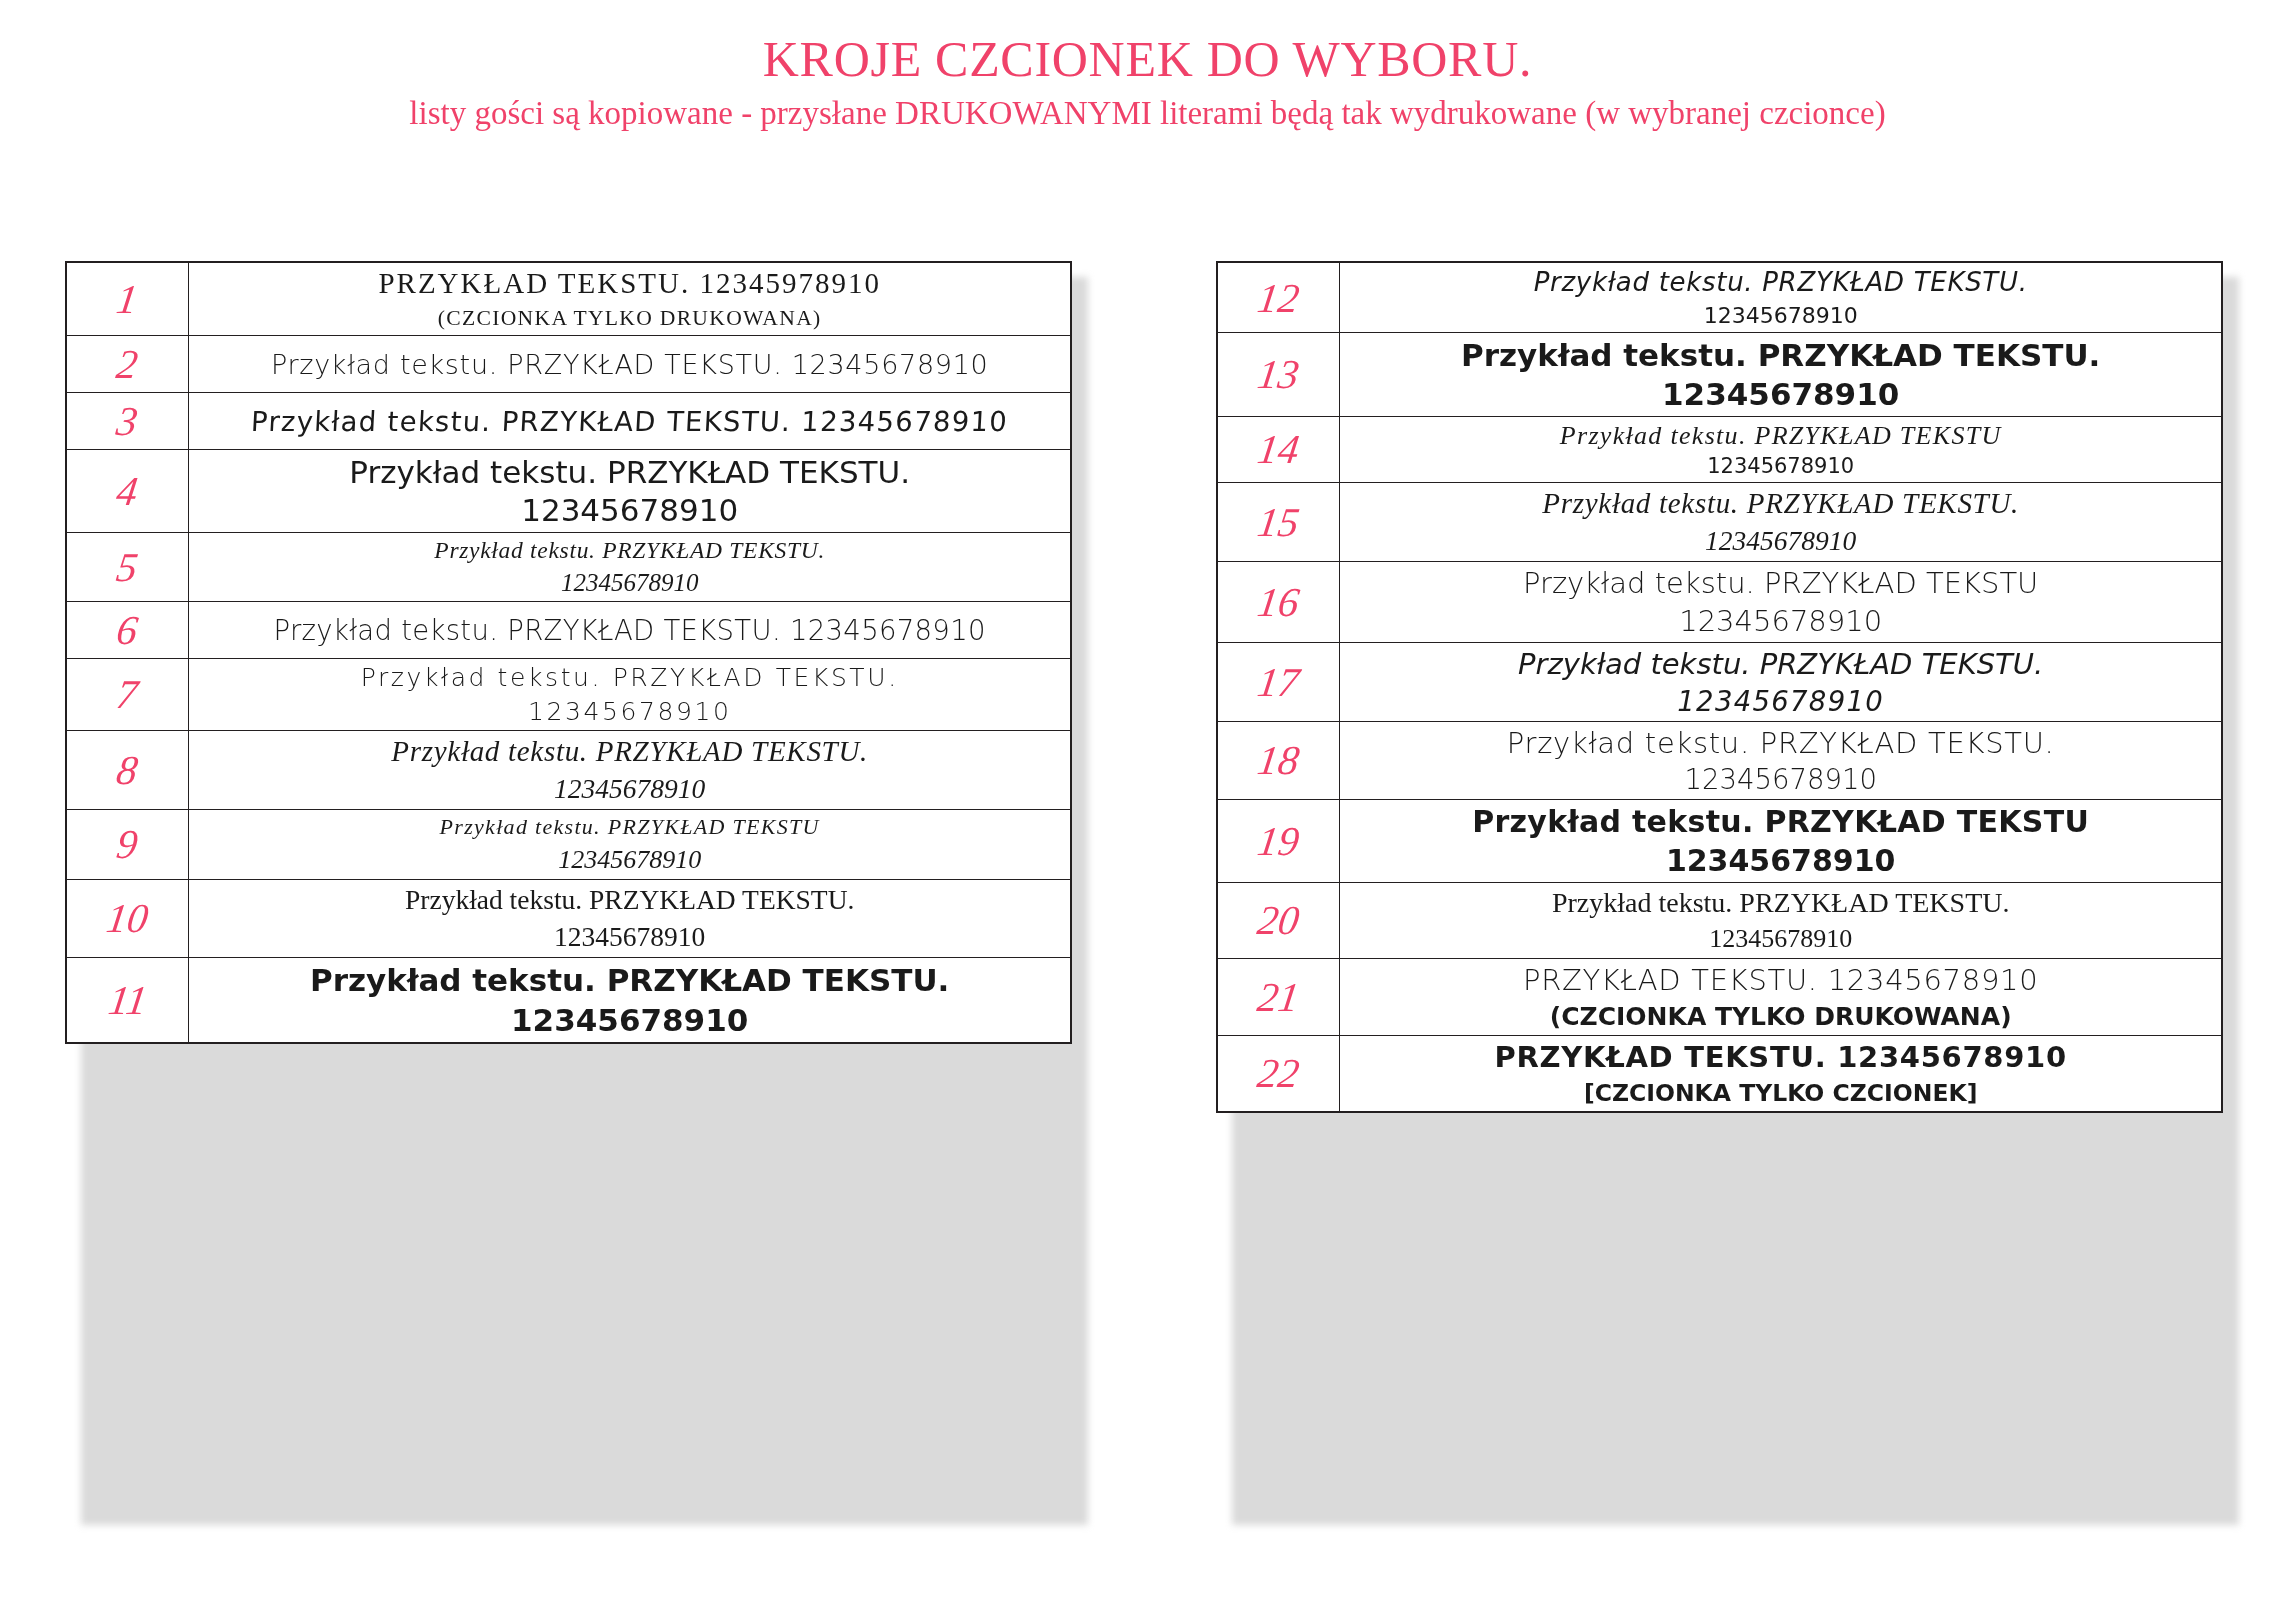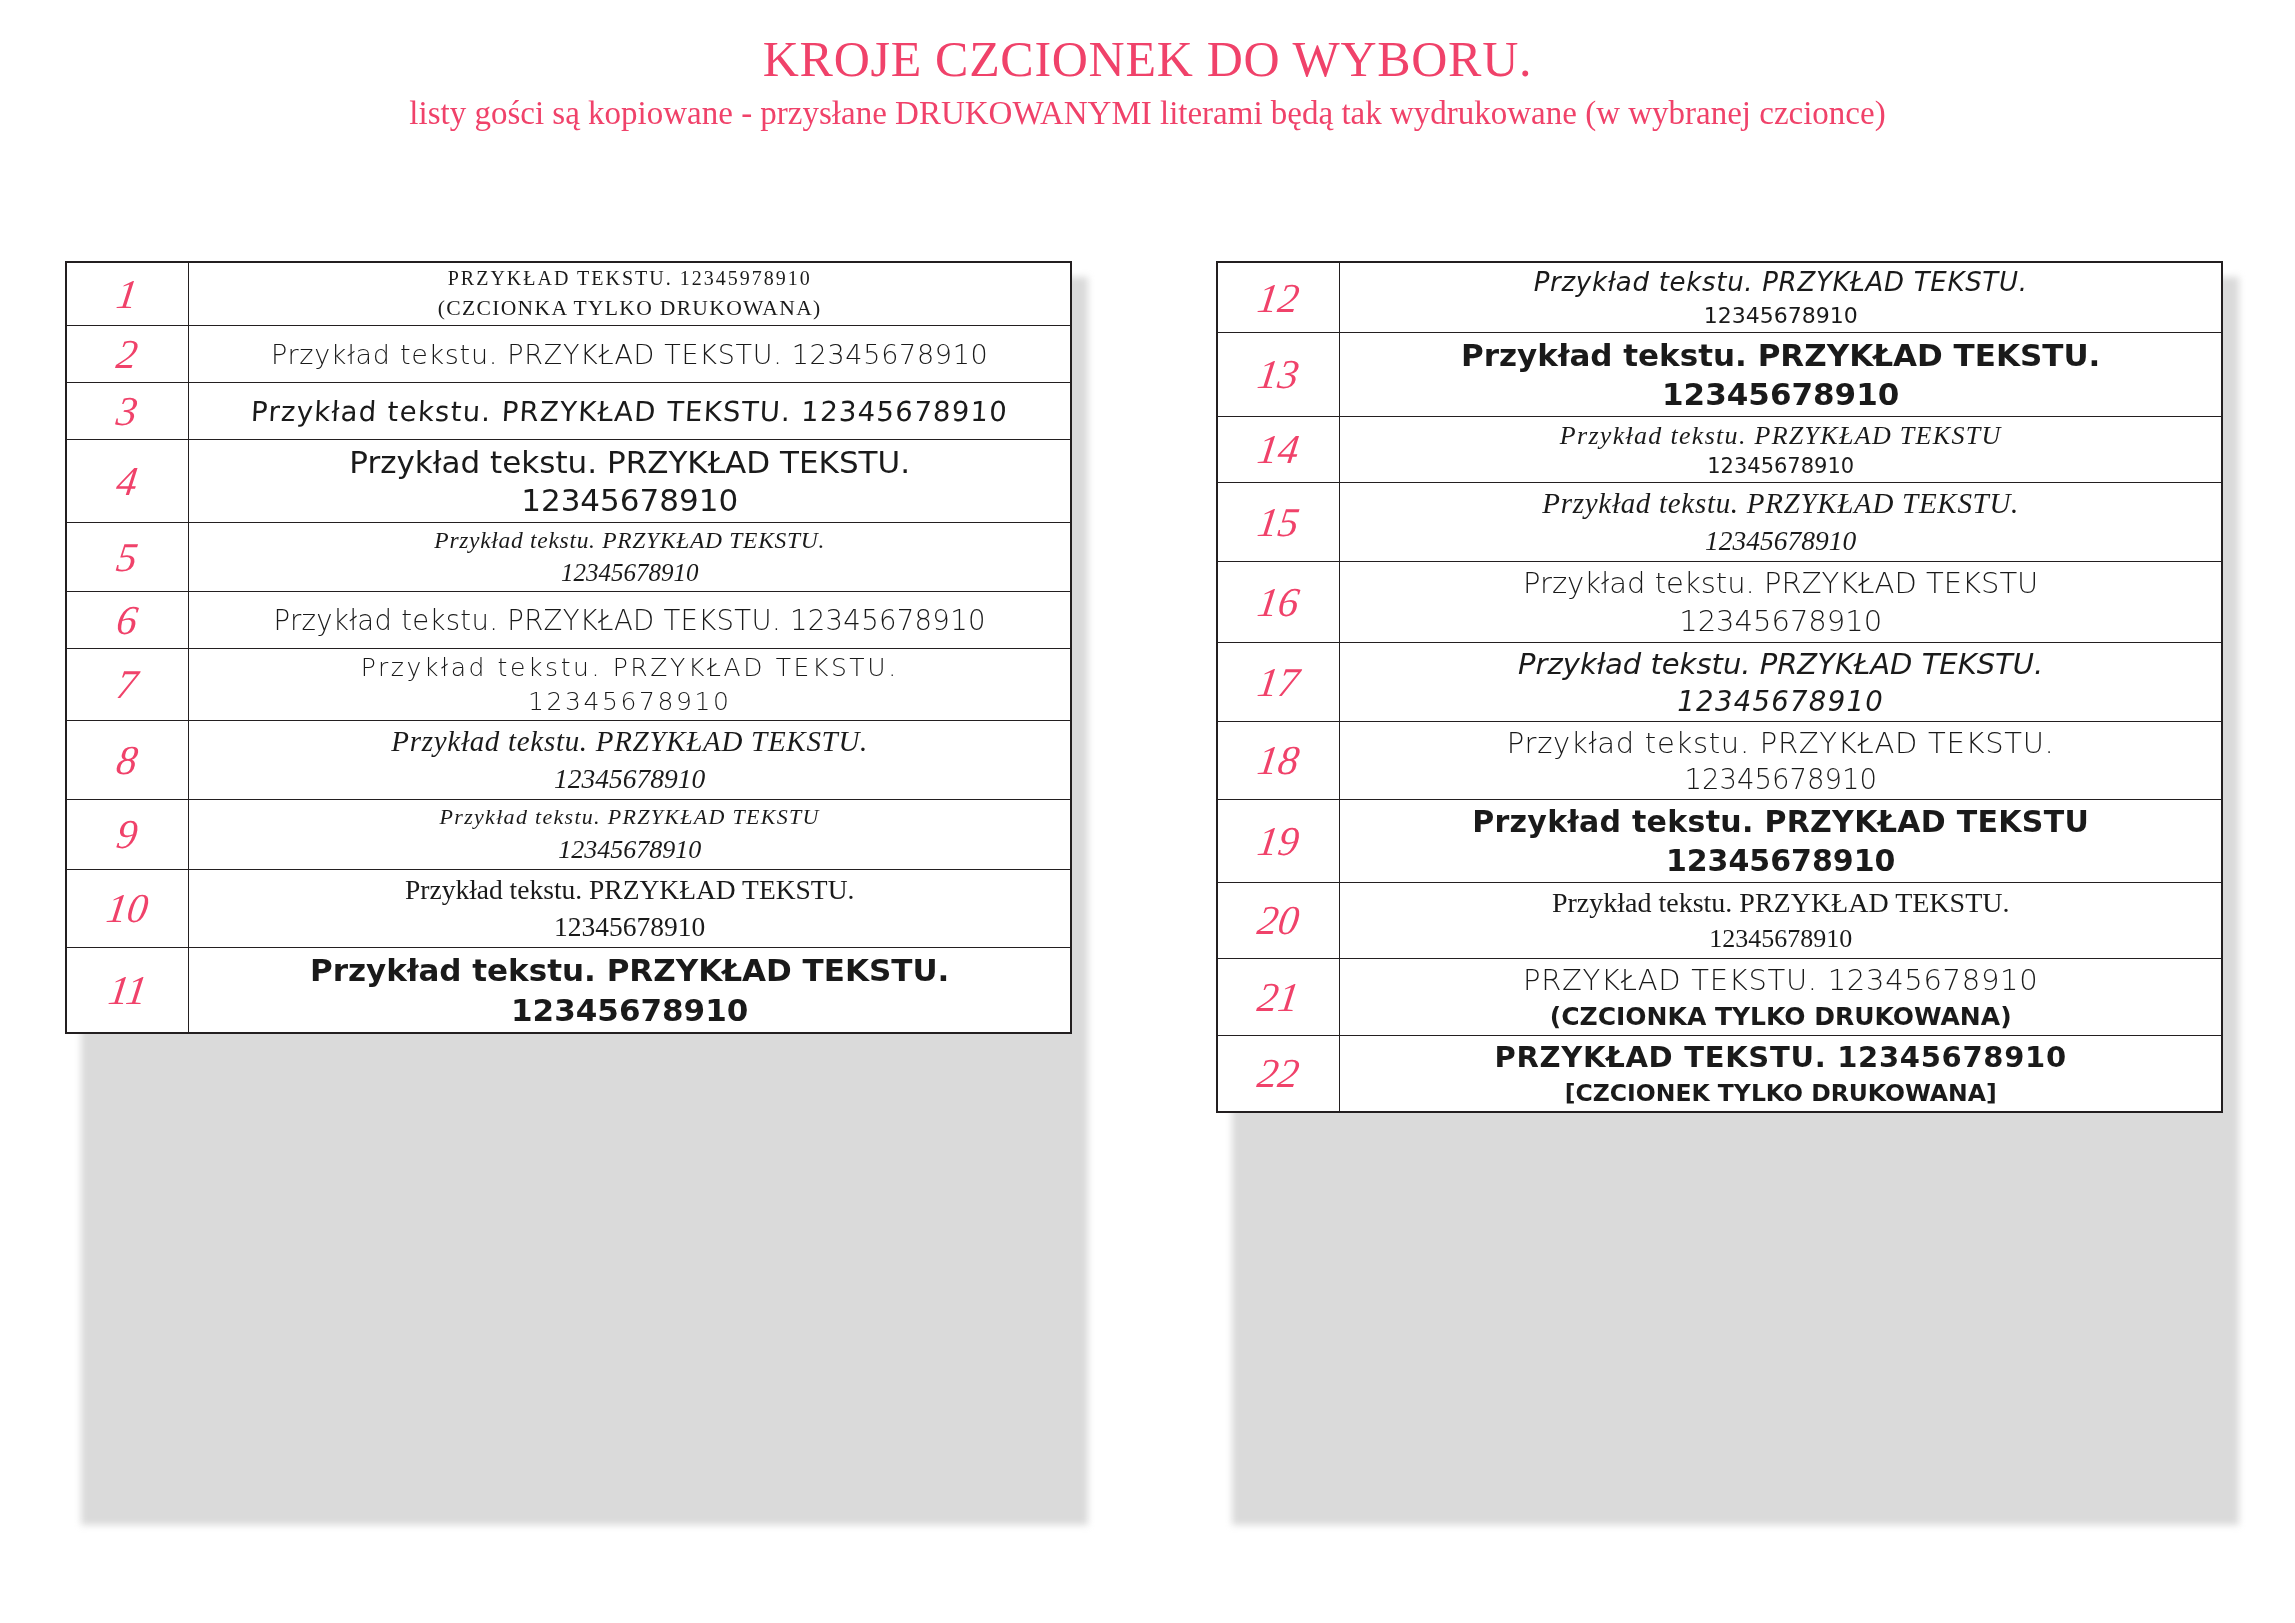--- a/index.html
+++ b/index.html
@@ -105,21 +105,21 @@
     display: inline-block;
     transform: skewX(-8deg);
   }
   td.sample {
     padding: 7.8px 9.2px;
   }
   .line1 { display: block; }
   .line2 { display: block; }
 
   
-  .s1 .line1 { font-family: "Liberation Serif", serif; font-size: 20px; letter-spacing: 2px; }
+  .s1 .line1 { font-family: "Liberation Serif", serif; font-size: 29px; letter-spacing: 2px; }
   .s1 .line2 { font-family: "Liberation Serif", serif; font-size: 21.6px; letter-spacing: 1.3px; margin-top: 6.5px; }
 
   .s2 .line1 { font-family: "DejaVu Sans", sans-serif; font-size: 27px; letter-spacing: 0.7px; font-weight: 300; }
 
   .s3 .line1 { font-family: "DejaVu Sans", sans-serif; font-size: 27.5px; letter-spacing: 1.3px; transform: skewX(-3deg); display:inline-block;}
 
   .s4 .line1 { font-family: "DejaVu Sans", sans-serif; font-size: 31px; font-weight: 400; }
   .s4 .line2 { font-family: "DejaVu Sans", sans-serif; font-size: 31px; font-weight: 400; margin-top: 2.6px; }
 
   .s5 .line1 { font-family: "Liberation Serif", serif; font-style: italic; font-size: 23.5px; letter-spacing: 0.7px; }
@@ -340,21 +340,21 @@
           <td class="num"><span>21</span></td>
           <td class="sample s21">
             <span class="line1">PRZYKŁAD TEKSTU. 12345678910</span>
             <span class="line2">(CZCIONKA TYLKO DRUKOWANA)</span>
           </td>
         </tr>
         <tr>
           <td class="num"><span>22</span></td>
           <td class="sample s22">
             <span class="line1">PRZYKŁAD TEKSTU. 12345678910</span>
-            <span class="line2">[CZCIONEK TYLKO DRUKOWANA]</span>
+            <span class="line2">[CZCIONKA TYLKO CZCIONEK]</span>
           </td>
         </tr>
       </tbody>
         </table>
     </div>
 
   </div>
 </div>
 
 

